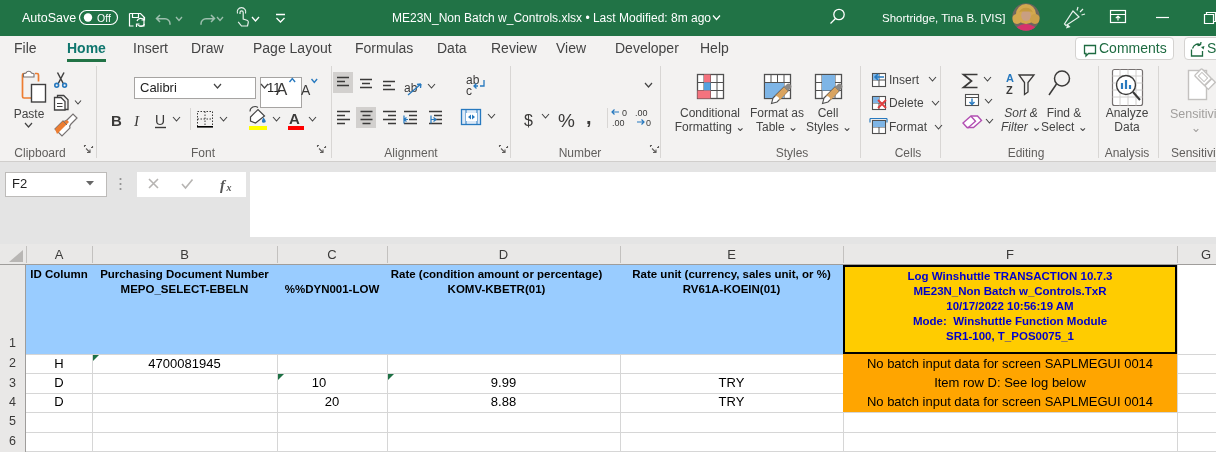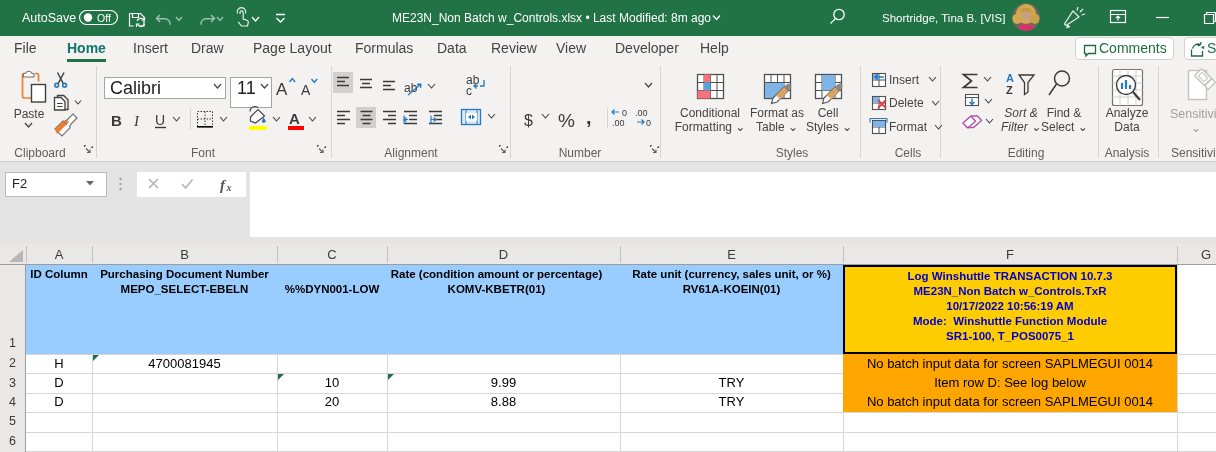--- a/index.html
+++ b/index.html
@@ -11,21 +11,21 @@
 #titlebar .t{position:absolute;color:#fff;font-size:12.5px;line-height:36px;height:36px;white-space:nowrap;}
 
 #tabrow{position:absolute;left:0;top:36px;width:1216px;height:26px;background:#f3f2f1;}
 .tab{position:absolute;top:0;height:24px;line-height:24px;font-size:14px;color:#444;white-space:nowrap;}
 #homeline{position:absolute;left:67px;top:23px;width:39px;height:3px;background:#217346;}
 
 #ribbon{position:absolute;left:0;top:62px;width:1216px;height:99px;background:#f3f2f1;}
 .gsep{position:absolute;top:4px;height:92px;width:1px;background:#d8d6d4;}
 .glabel{position:absolute;top:84px;height:14px;font-size:12px;color:#605e5c;text-align:center;white-space:nowrap;}
 .btxt{position:absolute;font-size:12px;color:#444;text-align:center;white-space:nowrap;line-height:14px;}
-.combo{position:absolute;background:#fff;border:1px solid #a6a4a2;box-sizing:border-box;font-size:18px;color:#222;}
+.combo{position:absolute;background:#fff;border:1px solid #a6a4a2;box-sizing:border-box;font-size:13px;color:#222;margin-left:30px;}
 
 #fbar{position:absolute;left:0;top:161px;width:1216px;height:83px;background:#e4e4e4;border-top:1px solid #d0cecc;box-sizing:border-box;}
 #namebox{position:absolute;left:5px;top:10px;width:102px;height:25px;background:#fff;border:1px solid #bdbbb9;box-sizing:border-box;}
 #btnbox{position:absolute;left:137px;top:10px;width:109px;height:25px;background:#fff;}
 #finput{position:absolute;left:250px;top:10px;width:966px;height:65px;background:#fff;}
 
 #grid{position:absolute;left:0;top:244px;width:1216px;height:208px;background:#fff;}
 #colhdr{position:absolute;left:0;top:0;width:1216px;height:21px;background:#e9e8e7;border-bottom:1px solid #9f9d9b;box-sizing:border-box;}
 #rowhdr{position:absolute;left:0;top:21px;width:26px;height:187px;background:#e9e8e7;border-right:1px solid #9f9d9b;box-sizing:border-box;}
 .chl{position:absolute;top:3px;height:16px;line-height:16px;font-size:13px;color:#3b3a39;text-align:center;}
@@ -388,21 +388,21 @@
     <div class="hdrc" style="left:26px;width:66px;">ID Column</div>
     <div class="hdrc" style="left:92px;width:185px;">Purchasing Document Number<br>MEPO_SELECT-EBELN</div>
     <div class="hdrc" style="left:277px;width:110px;"><br>%%DYN001-LOW</div>
     <div class="hdrc" style="left:380px;width:233px;">Rate (condition amount or percentage)<br>KOMV-KBETR(01)</div>
     <div class="hdrc" style="left:620px;width:223px;">Rate unit (currency, sales unit, or %)<br>RV61A-KOEIN(01)</div>
     <div class="hdrc" style="left:843px;top:23px;width:334px;color:#0000cc;letter-spacing:0;line-height:15px;">Log Winshuttle TRANSACTION 10.7.3<br>ME23N_Non Batch w_Controls.TxR<br>10/17/2022 10:56:19 AM<br>Mode:&nbsp; Winshuttle Function Module<br>SR1-100, T_POS0075_1</div>
 
     <div class="cell" style="left:26px;top:112px;width:66px;">H</div>
     <div class="cell" style="left:92px;top:112px;width:185px;">4700081945</div>
     <div class="cell" style="left:26px;top:131px;width:66px;">D</div>
-    <div class="cell" style="left:277px;top:131px;width:110px;">10</div>
+    <div class="cell" style="left:264px;top:131px;width:110px;">10</div>
     <div class="cell" style="left:387px;top:131px;width:233px;">9.99</div>
     <div class="cell" style="left:620px;top:131px;width:223px;">TRY</div>
     <div class="cell" style="left:26px;top:150px;width:66px;">D</div>
     <div class="cell" style="left:277px;top:150px;width:110px;">20</div>
     <div class="cell" style="left:387px;top:150px;width:233px;">8.88</div>
     <div class="cell" style="left:620px;top:150px;width:223px;">TRY</div>
     <div class="cell" style="left:843px;top:112px;width:334px;">No batch input data for screen SAPLMEGUI 0014</div>
     <div class="cell" style="left:843px;top:131px;width:334px;">Item row D: See log below</div>
     <div class="cell" style="left:843px;top:150px;width:334px;">No batch input data for screen SAPLMEGUI 0014</div>
 

